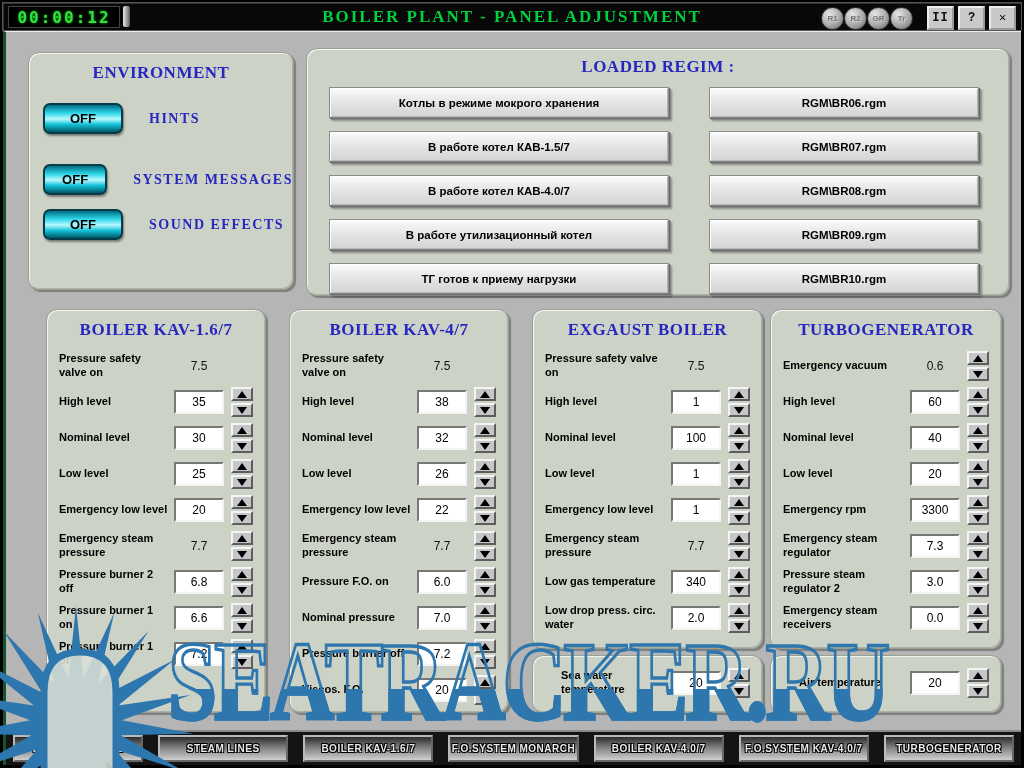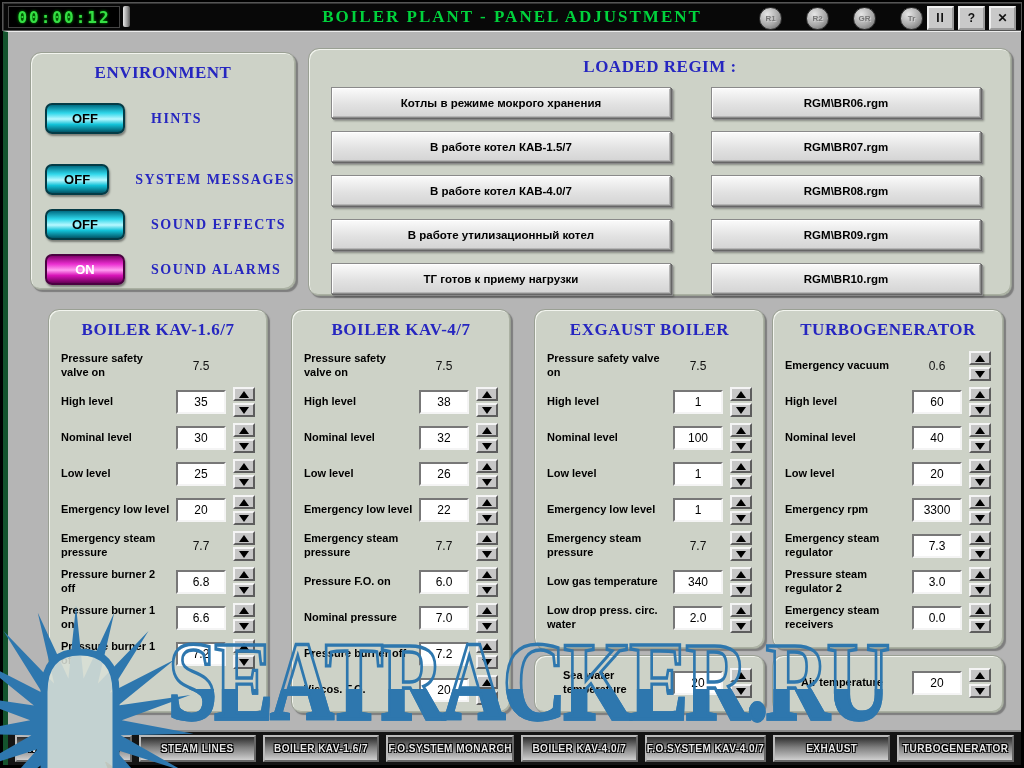--- a/index.html
+++ b/index.html
@@ -17,25 +17,25 @@
   .wtitle{position:absolute;left:0;right:0;top:4px;text-align:center;
           font-family:"Liberation Serif",serif;font-weight:bold;font-size:17px;color:#00d23c;
           letter-spacing:2px;}
   .tb-right{position:absolute;right:5px;top:3px;display:flex;align-items:center;gap:4px;}
   .roundbtn{width:21px;height:21px;border-radius:50%;
             background:radial-gradient(circle at 35% 30%,#e6e6e6,#a8a8a8 55%,#6a6a6a 95%);
             border:1px solid #333;display:flex;align-items:center;justify-content:center;
             font-size:8px;font-weight:bold;color:#777;text-shadow:1px 1px 0 #ccc;}
   .winbtn{width:23px;height:20px;background:#c9c9c9;border:2px outset #eee;
           font-weight:bold;font-size:12px;color:#111;display:flex;align-items:center;justify-content:center;
-          font-family:Liberation Sans, sans-serif;line-height:1;}
+          font-family:Liberation Mono, monospace;line-height:1;}
   .winbtn.pause{letter-spacing:1px;}
   
   .main{position:absolute;left:3px;top:31px;right:3px;bottom:3px;background:#b5b5b5;
-        border-top:1px solid #ececec;border-left:5px solid #14532d;}
+        border-top:1px solid #ececec;border-left:3px solid #14532d;}
   .panel{position:absolute;background:#cdd2c7;border-radius:11px;
          border:1px solid #9aa094;
          box-shadow:inset 1px 1px 0 #f2f4ee,inset -1px -1px 0 #aab0a2,2px 2px 1px rgba(80,80,80,.55);}
   .ptitle{font-family:"Liberation Serif",serif;font-weight:bold;font-size:17px;color:#2626c0;
           text-align:center;letter-spacing:.5px;}
   
   .env-row{display:flex;align-items:center;margin:0 0 0 14px;}
   .toggle{width:76px;height:27px;border-radius:7px;border:2px solid #043b46;
           display:flex;align-items:center;justify-content:center;
           font-weight:bold;font-size:13px;color:#000;
@@ -61,21 +61,21 @@
           background:#fff;text-align:center;font-size:12px;font-family:"Liberation Sans",sans-serif;
           color:#000;padding:0;}
   .spin{width:24px;margin-left:6px;display:flex;flex-direction:column;gap:2px;}
   .spinbtn{width:22px;height:14px;background:#c6c6c6;border:2px solid;
            border-color:#f4f4f4 #5d5d5d #5d5d5d #f4f4f4;display:flex;align-items:center;justify-content:center;padding:0;}
   .tri-up{width:0;height:0;border-left:5px solid transparent;border-right:5px solid transparent;border-bottom:7px solid #000;}
   .tri-down{width:0;height:0;border-left:5px solid transparent;border-right:5px solid transparent;border-top:7px solid #000;}
   .spacer24{width:30px;}
   
   .taskbar{position:absolute;left:0;right:0;bottom:0;height:33px;background:#141414;
-           border-top:2px solid #8a8a8a;display:flex;align-items:center;gap:7px;padding:0 7px;}
+           border-top:2px solid #8a8a8a;display:flex;align-items:center;gap:15px;padding:0 7px;}
   .taskbtn{flex:1;height:23px;background:linear-gradient(180deg,#2c2c2c 0%,#7e7e7e 45%,#cfcfcf 100%);
            border:2px outset #bbb;display:flex;align-items:center;justify-content:center;
            font-weight:bold;font-size:10px;color:#e9e9e9;letter-spacing:.5px;white-space:nowrap;
            text-shadow:1px 1px 0 #000,-1px -1px 0 #000,1px -1px 0 #000,-1px 1px 0 #000;}
   
   .watermark{position:absolute;left:168px;top:626px;z-index:50;pointer-events:none;
              font-family:"Liberation Serif",serif;font-weight:bold;font-size:100px;line-height:1;
              letter-spacing:-3px;transform:scale(.88,1.12);transform-origin:left top;white-space:nowrap;
              color:transparent;-webkit-text-stroke:3px #2e77ae;
              background:linear-gradient(180deg,rgba(46,119,174,0) 0 56%,#2e77ae 56% 100%);
@@ -85,21 +85,21 @@
 </head>
 <body>
 
 <div class="titlebar">
   <div class="clockbox">
     <span class="clock">00:00:12</span>
   </div>
   <div class="grip"></div>
   <div class="wtitle">BOILER  PLANT   -   PANEL  ADJUSTMENT</div>
   <div class="tb-right">
-    <span id="roundbtns" style="display:flex;gap:24px;">
+    <span id="roundbtns" style="display:flex;gap:0;margin-right:10px;">
         <div class="roundbtn">R1</div>
         <div class="roundbtn">R2</div>
         <div class="roundbtn">GR</div>
         <div class="roundbtn">Tr</div>
       </span>
     <div class="winbtn pause">II</div>
     <div class="winbtn">?</div>
     <div class="winbtn">✕</div>
   </div>
 </div>
@@ -114,24 +114,20 @@
           <span class="env-label">HINTS</span>
         </div>
         <div class="env-row" style="margin-top: 30px;">
           <div class="toggle">OFF</div>
           <span class="env-label">SYSTEM  MESSAGES</span>
         </div>
         <div class="env-row" style="margin-top: 14px;">
           <div class="toggle">OFF</div>
           <span class="env-label">SOUND  EFFECTS</span>
         </div>
-        <div class="env-row" style="margin-top: 14px;">
-          <div class="toggle on">ON</div>
-          <span class="env-label">SOUND ALARMS</span>
-        </div>
       </div>
   </div>
 
   <div class="panel" style="left:300px;top:16px;width:702px;height:246px;">
     <div class="ptitle" style="margin-top:8px;">LOADED REGIM :</div>
     <div id="regim-left" style="position:absolute;left:22px;top:38px;width:340px;">
         <div class="btn3d" style="height: 29px; margin-bottom: 13px;">Котлы в режиме мокрого хранения</div>
         <div class="btn3d" style="height: 29px; margin-bottom: 13px;">В работе котел КАВ-1.5/7</div>
         <div class="btn3d" style="height: 29px; margin-bottom: 13px;">В работе котел КАВ-4.0/7</div>
         <div class="btn3d" style="height: 29px; margin-bottom: 13px;">В работе утилизационный котел</div>
@@ -669,21 +665,20 @@
       </div>
     </div>
 
   <div class="taskbar" id="taskbar">
       <div class="taskbtn">WATER SYSTEMS</div>
       <div class="taskbtn">STEAM LINES</div>
       <div class="taskbtn">BOILER KAV-1.6/7</div>
       <div class="taskbtn">F.O.SYSTEM MONARCH</div>
       <div class="taskbtn">BOILER KAV-4.0/7</div>
       <div class="taskbtn">F.O.SYSTEM KAV-4.0/7</div>
-      <div class="taskbtn">EXHAUST</div>
       <div class="taskbtn">TURBOGENERATOR</div>
     </div>
 </div>
 
 <svg class="sunlogo" width="252" height="176" viewBox="0 0 252 176">
   <polygon id="sunstar" fill="#2e77ae" points="104.0,10.0 111.6,82.6 142.3,16.4 125.9,87.5 176.5,34.9 137.8,96.8 202.8,63.5 146.1,109.5 218.4,99.0 149.8,124.2 221.6,137.7 148.6,139.3 212.1,175.4 142.5,153.2 190.8,207.9 132.3,164.3 160.2,231.8 118.9,171.5 123.4,244.4 104.0,174.0 84.6,244.4 89.1,171.5 47.8,231.8 75.7,164.3 17.2,207.9 65.5,153.2 -4.1,175.4 59.4,139.3 -13.6,137.7 58.2,124.2 -10.4,99.0 61.9,109.5 5.2,63.5 70.2,96.8 31.5,34.9 82.1,87.5 65.7,16.4 96.4,82.6"></polygon>
   <path d="M 72 176 L 72 96 Q 72 56 108 56 Q 144 56 144 96 L 144 176 Z" fill="#d8dfd6" fill-opacity="0.88" stroke="#2e77ae" stroke-width="7"></path>
 </svg>
 <div class="watermark">SEATRACKER.RU</div>
 

